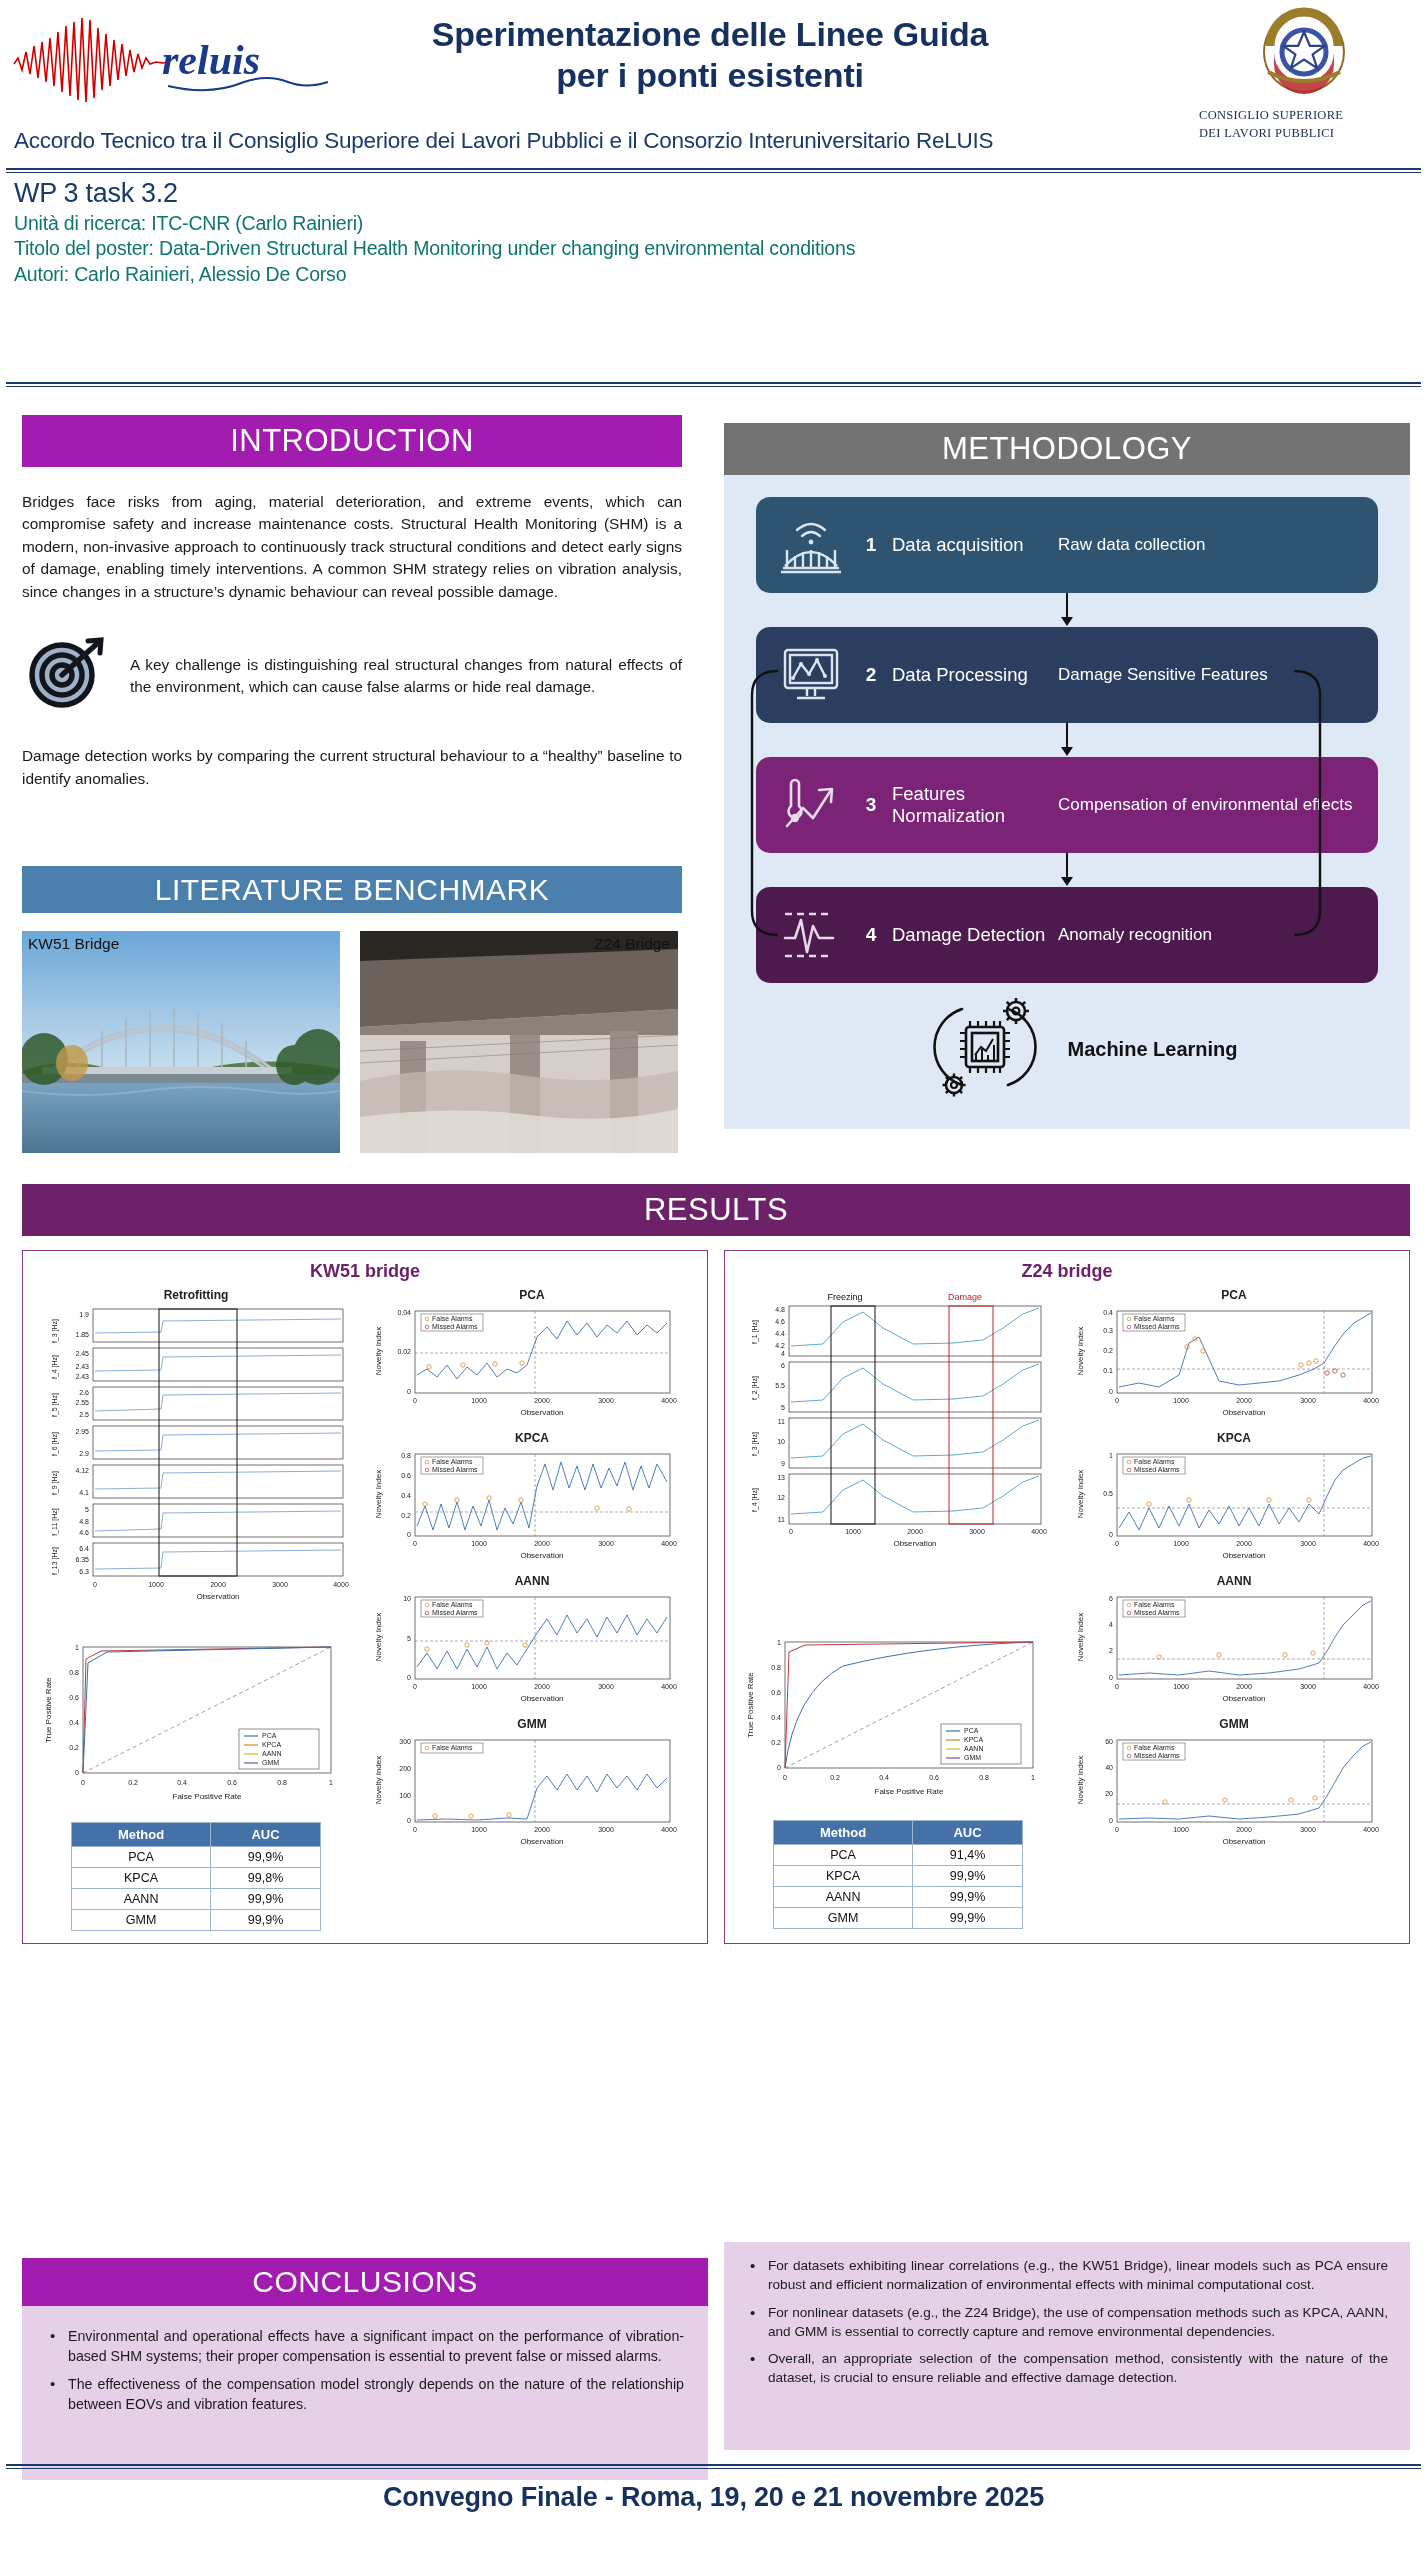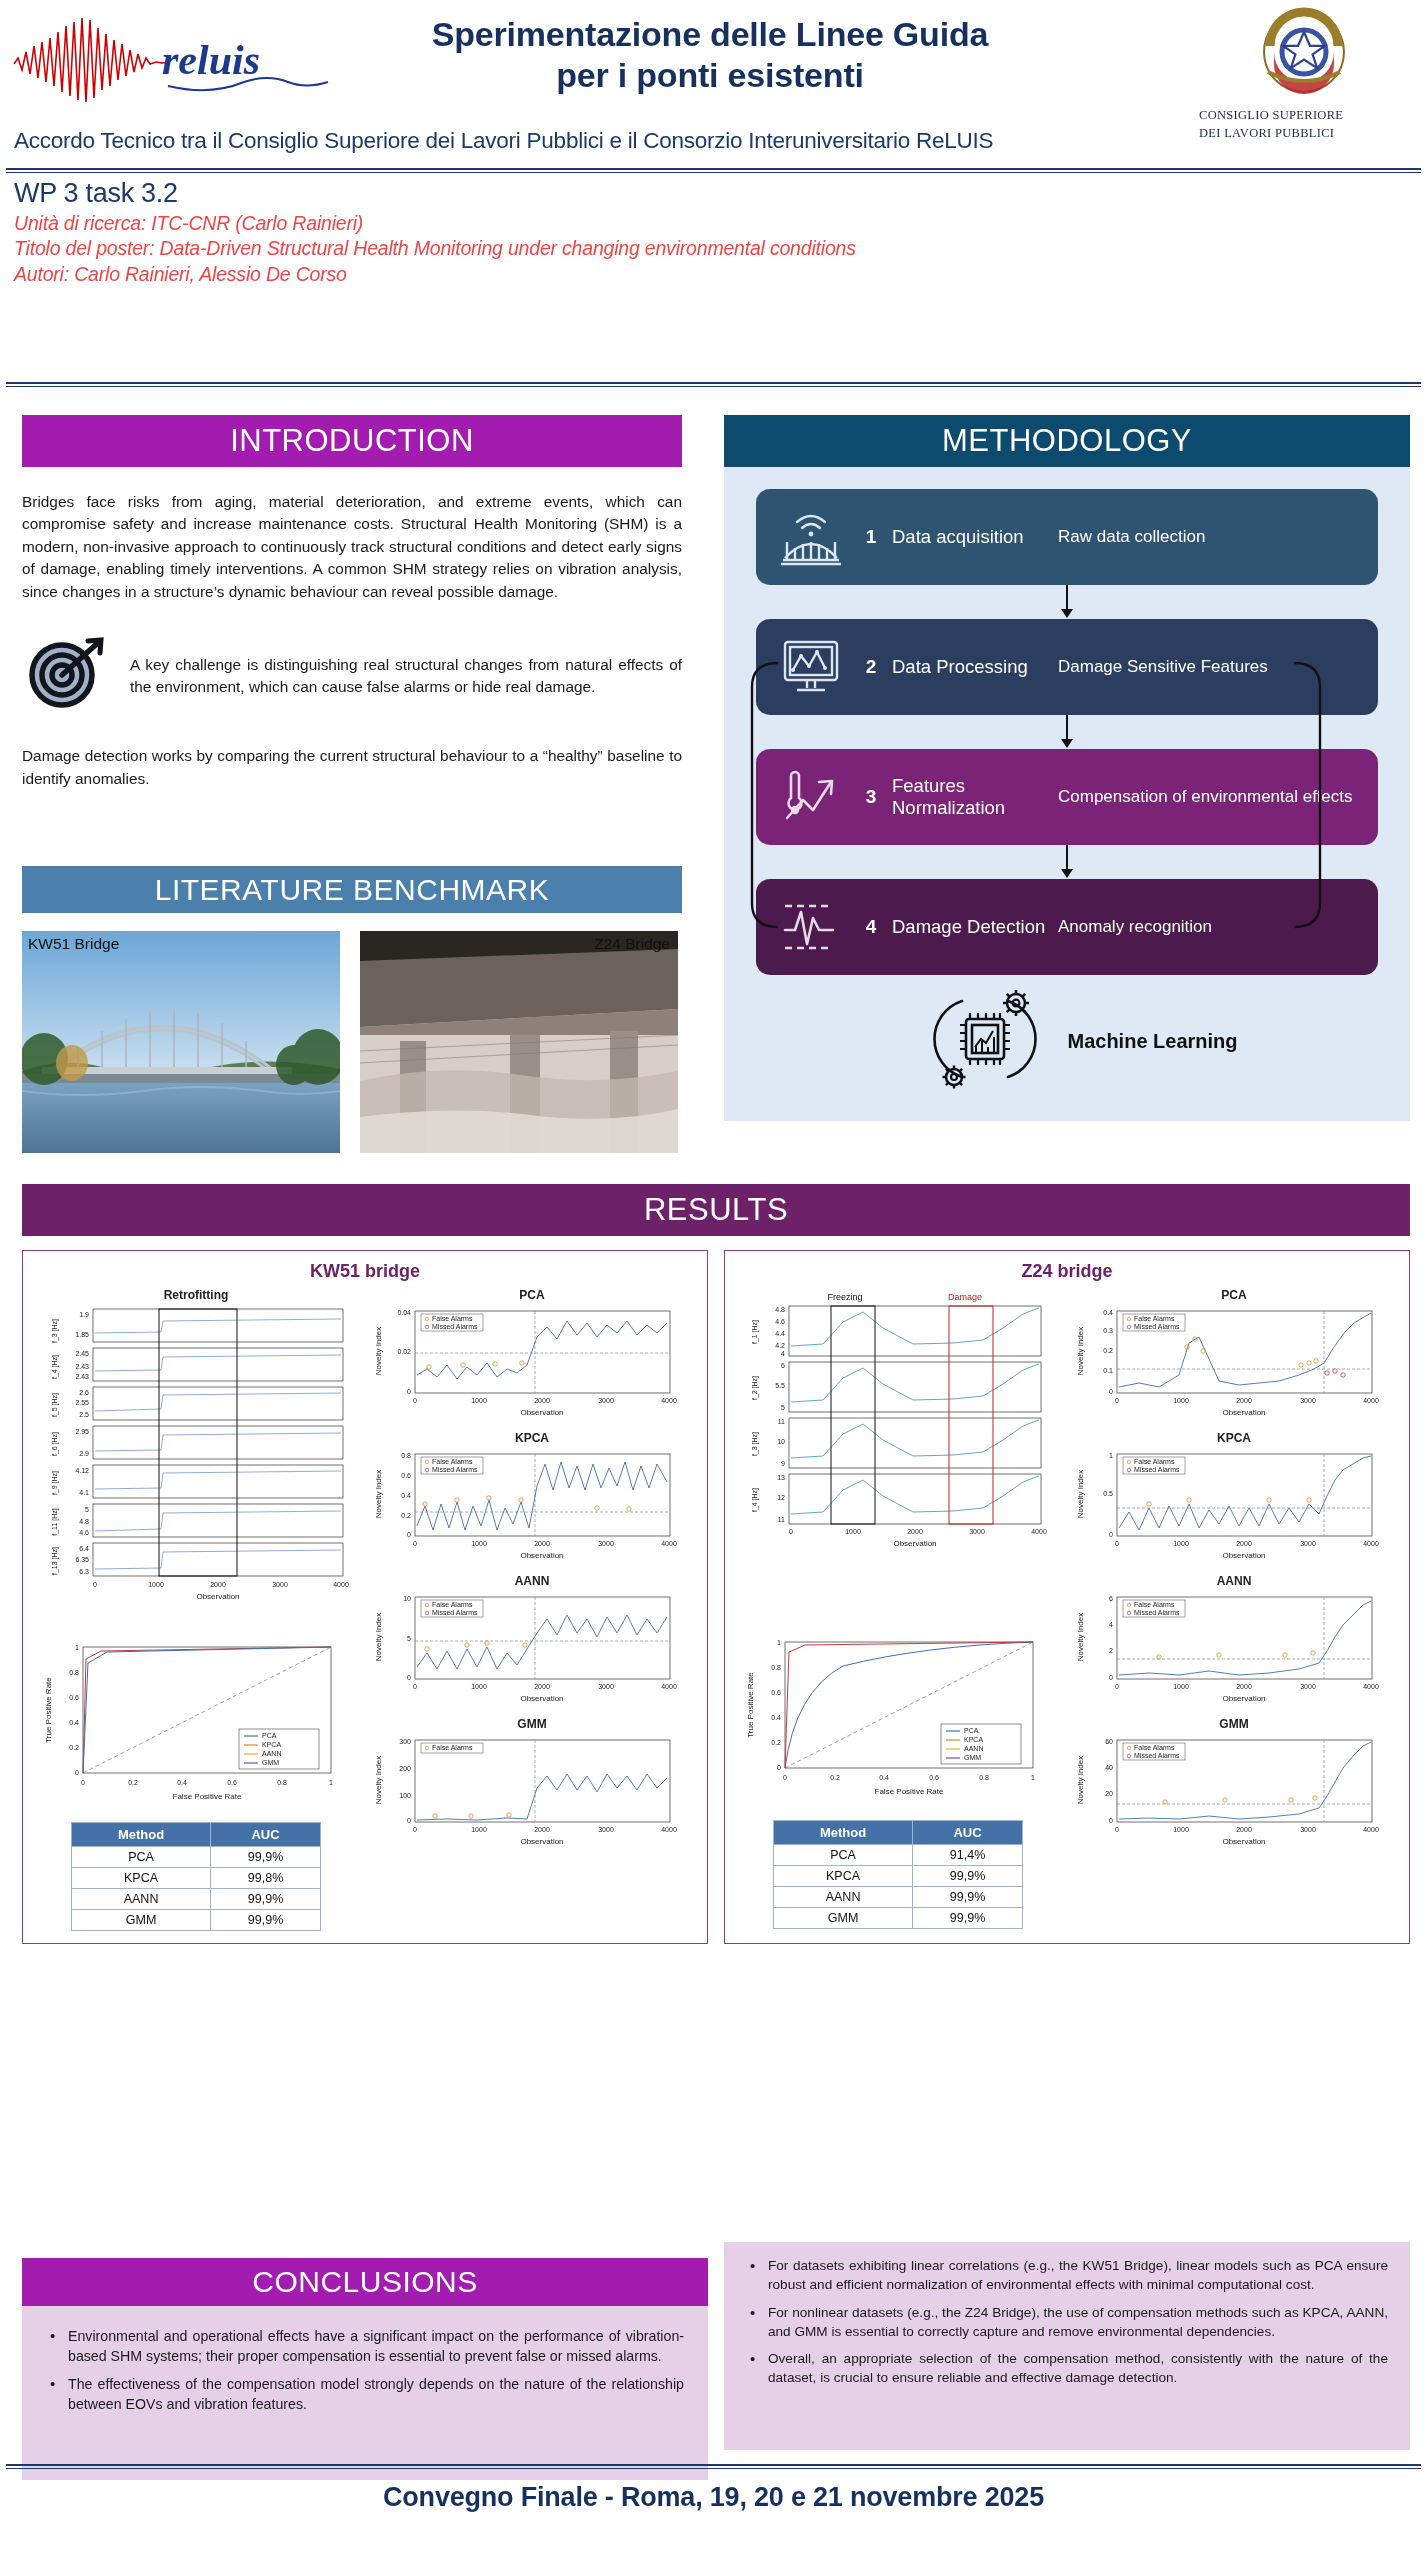--- a/index.html
+++ b/index.html
@@ -37,30 +37,30 @@
     position: absolute; left: 6px; width: 1415px; height: 5px;
     border-top: 2.5px solid #1b3a6b; border-bottom: 1.5px solid #1b3a6b;
   }
   #rule1 { top: 168px; }
   #rule2 { top: 382px; }
   #rule3 { top: 2464px; }
 
   
   .wp { position: absolute; left: 14px; top: 178px; width: 1250px; }
   .wp-title { font-size: 27px; color: #1b3a6b; letter-spacing: -0.3px; margin-bottom: 2px; }
-  .wp-line { font-size: 19.5px; color: #ef4444; letter-spacing: -0.2px; line-height: 1.30; font-style: italic; }
+  .wp-line { font-size: 19.5px; color: #0f766e; letter-spacing: -0.2px; line-height: 1.30; }
 
   
   .banner {
     color: #fff; text-align: center; letter-spacing: .5px;
     display: flex; align-items: center; justify-content: center;
   }
   .banner-intro { background: #a21caf; }
   .banner-lit { background: #4a80ab; }
-  .banner-meth { background: #0c4a6e; }
+  .banner-meth { background: #737373; margin-top: 8px; }
   .banner-res { background: #6c2168; }
   .banner-conc { background: #a21caf; }
 
   
   .intro-col { position: absolute; left: 22px; top: 415px; width: 660px; }
   .intro-banner { height: 52px; font-size: 31px; }
   .body-text {
     font-size: 15.4px; color: #1a1a1a; line-height: 1.46;
     text-align: justify; font-family: "Liberation Sans", sans-serif;
   }

